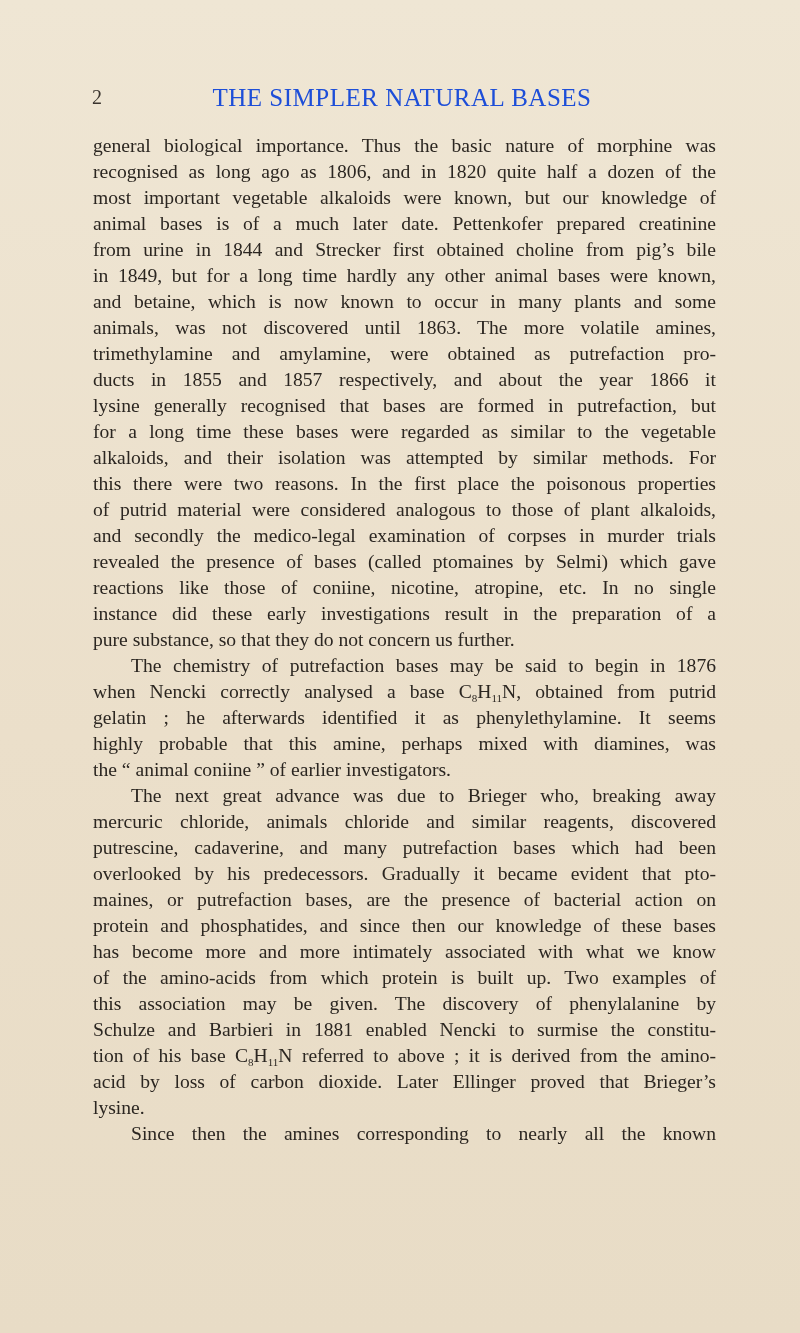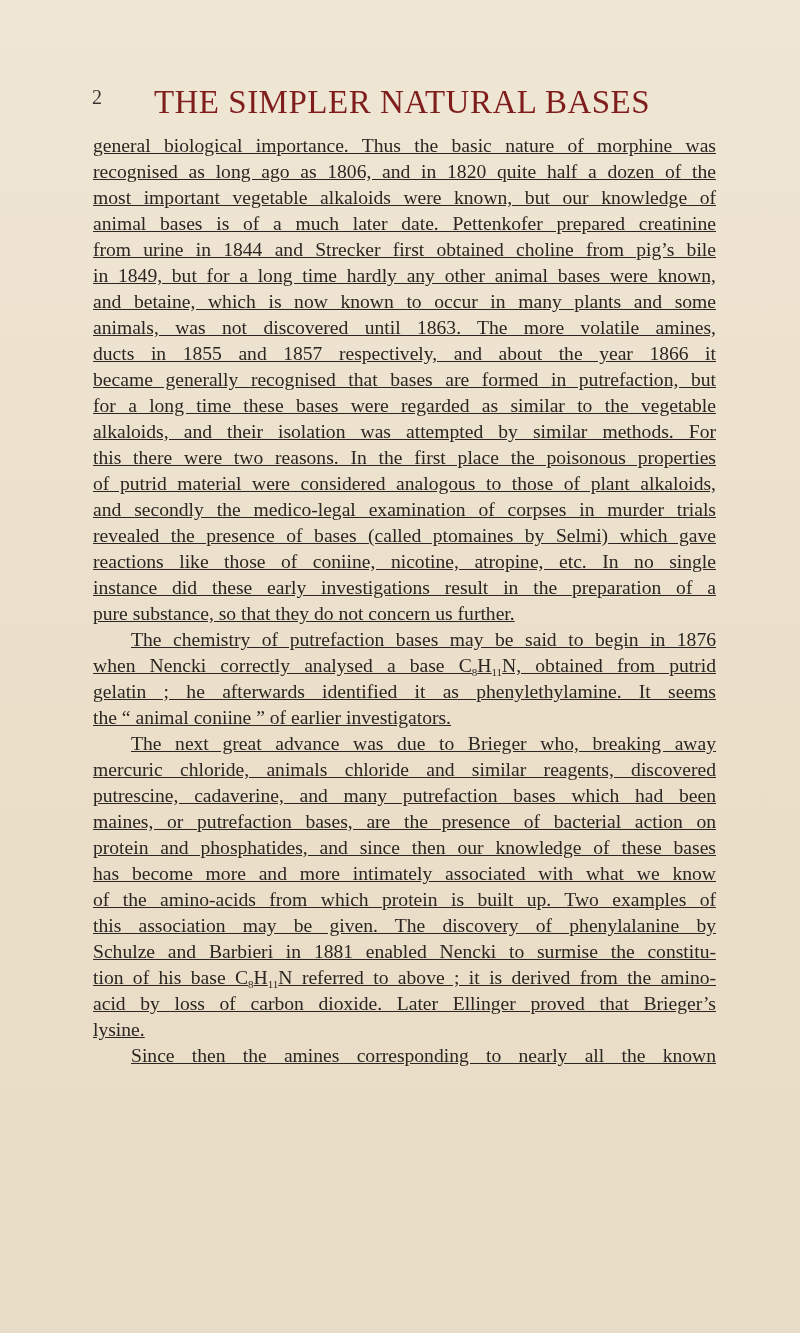--- a/index.html
+++ b/index.html
@@ -36,41 +36,40 @@
     top: 2px;
     font-size: 20px;
     color: #3a342e;
   }
   .running-title {
     position: absolute;
     left: 0;
     right: 0;
     top: 0;
     text-align: center;
-    font-size: 33px;
+    font-size: 25px;
     letter-spacing: 0.5px;
-    color: #7f1d1d;
+    color: #1d4ed8;
   }
   .body-text {
     position: absolute;
     left: 93px;
     top: 133px;
     width: 623px;
     font-size: 19.6px;
     line-height: 26px;
     text-align: justify;
     color: #2b2621;
   }
   .line {
     display: block;
     text-align: justify;
     text-align-last: justify;
     white-space: nowrap;
     height: 26px;
-    text-decoration: underline;
   }
   .line.last {
     text-align-last: left;
   }
   .line.indent {
     padding-left: 38px;
   }
   sub {
     font-size: 11px;
     vertical-align: -4px;
@@ -88,38 +87,41 @@
 
   <div class="body-text" id="body-text">
       <span class="line">general biological importance.  Thus the basic nature of morphine was</span>
       <span class="line">recognised as long ago as 1806, and in 1820 quite half a dozen of the</span>
       <span class="line">most important vegetable alkaloids were known, but our knowledge of</span>
       <span class="line">animal bases is of a much later date.  Pettenkofer prepared creatinine</span>
       <span class="line">from urine in 1844 and Strecker first obtained choline from pig’s bile</span>
       <span class="line">in 1849, but for a long time hardly any other animal bases were known,</span>
       <span class="line">and betaine, which is now known to occur in many plants and some</span>
       <span class="line">animals, was not discovered until 1863.  The more volatile amines,</span>
+      <span class="line">trimethylamine and amylamine, were obtained as putrefaction pro-</span>
       <span class="line">ducts in 1855 and 1857 respectively, and about the year 1866 it</span>
-      <span class="line">became generally recognised that bases are formed in putrefaction, but</span>
+      <span class="line">lysine generally recognised that bases are formed in putrefaction, but</span>
       <span class="line">for a long time these bases were regarded as similar to the vegetable</span>
       <span class="line">alkaloids, and their isolation was attempted by similar methods.  For</span>
       <span class="line">this there were two reasons.  In the first place the poisonous properties</span>
       <span class="line">of putrid material were considered analogous to those of plant alkaloids,</span>
       <span class="line">and secondly the medico-legal examination of corpses in murder trials</span>
       <span class="line">revealed the presence of bases (called ptomaines by Selmi) which gave</span>
       <span class="line">reactions like those of coniine, nicotine, atropine, etc.  In no single</span>
       <span class="line">instance did these early investigations result in the preparation of a</span>
       <span class="line last">pure substance, so that they do not concern us further.</span>
       <span class="line indent">The chemistry of putrefaction bases may be said to begin in 1876</span>
       <span class="line">when Nencki correctly analysed a base C<sub>8</sub>H<sub>11</sub>N, obtained from putrid</span>
       <span class="line">gelatin ; he afterwards identified it as phenylethylamine.  It seems</span>
+      <span class="line">highly probable that this amine, perhaps mixed with diamines, was</span>
       <span class="line last">the “ animal coniine ” of earlier investigators.</span>
       <span class="line indent">The next great advance was due to Brieger who, breaking away</span>
       <span class="line">mercuric chloride, animals chloride and similar reagents, discovered</span>
       <span class="line">putrescine, cadaverine, and many putrefaction bases which had been</span>
+      <span class="line">overlooked by his predecessors.  Gradually it became evident that pto-</span>
       <span class="line">maines, or putrefaction bases, are the presence of bacterial action on</span>
       <span class="line">protein and phosphatides, and since then our knowledge of these bases</span>
       <span class="line">has become more and more intimately associated with what we know</span>
       <span class="line">of the amino-acids from which protein is built up.  Two examples of</span>
       <span class="line">this association may be given.  The discovery of phenylalanine by</span>
       <span class="line">Schulze and Barbieri in 1881 enabled Nencki to surmise the constitu-</span>
       <span class="line">tion of his base C<sub>8</sub>H<sub>11</sub>N referred to above ; it is derived from the amino-</span>
       <span class="line">acid by loss of carbon dioxide.  Later Ellinger proved that Brieger’s</span>
       <span class="line last">lysine.</span>
       <span class="line indent">Since then the amines corresponding to nearly all the known</span>

